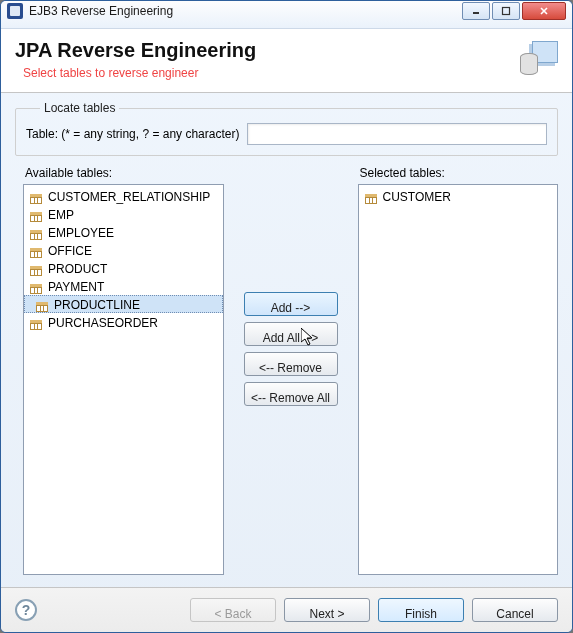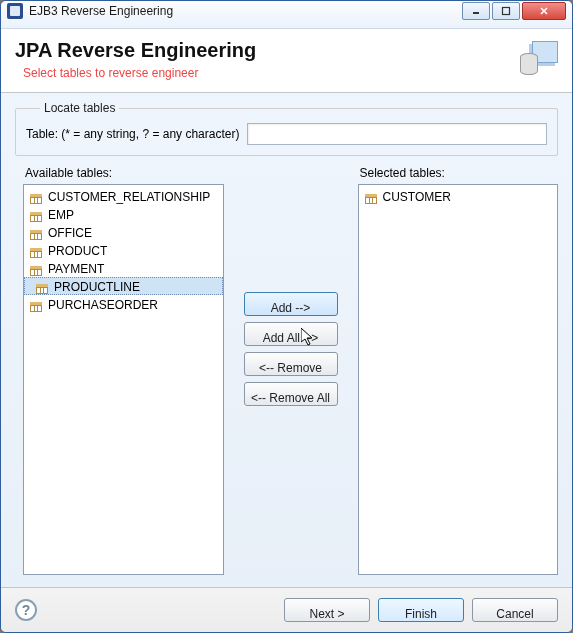--- a/index.html
+++ b/index.html
@@ -184,20 +184,24 @@
             <div class="row">
               <span class="ticon"></span>
               <span>CUSTOMER_RELATIONSHIP</span>
             </div>
             <div class="row">
               <span class="ticon"></span>
               <span>EMP</span>
             </div>
             <div class="row">
               <span class="ticon"></span>
+              <span>EMPLOYEE</span>
+            </div>
+            <div class="row">
+              <span class="ticon"></span>
               <span>OFFICE</span>
             </div>
             <div class="row">
               <span class="ticon"></span>
               <span>PRODUCT</span>
             </div>
             <div class="row">
               <span class="ticon"></span>
               <span>PAYMENT</span>
             </div>
@@ -228,20 +232,21 @@
             </div>
           </div>
       </div>
     </div>
     <div style="height:12px"></div>
   </div>
 
   <div class="footer">
     <div class="help">?</div>
     <div class="spacer"></div>
+    <button class="std" disabled="">&lt; Back</button>
     <button class="std">Next &gt;</button>
     <button class="std default">Finish</button>
     <button class="std">Cancel</button>
   </div>
 
   <svg class="cursor" viewBox="0 0 16 18">
     <polygon points="0,0 0,14 4,11 7,17 9,16 6,10 11,10" fill="#fff" stroke="#000" stroke-width="1"></polygon>
   </svg>
 
 </div>

